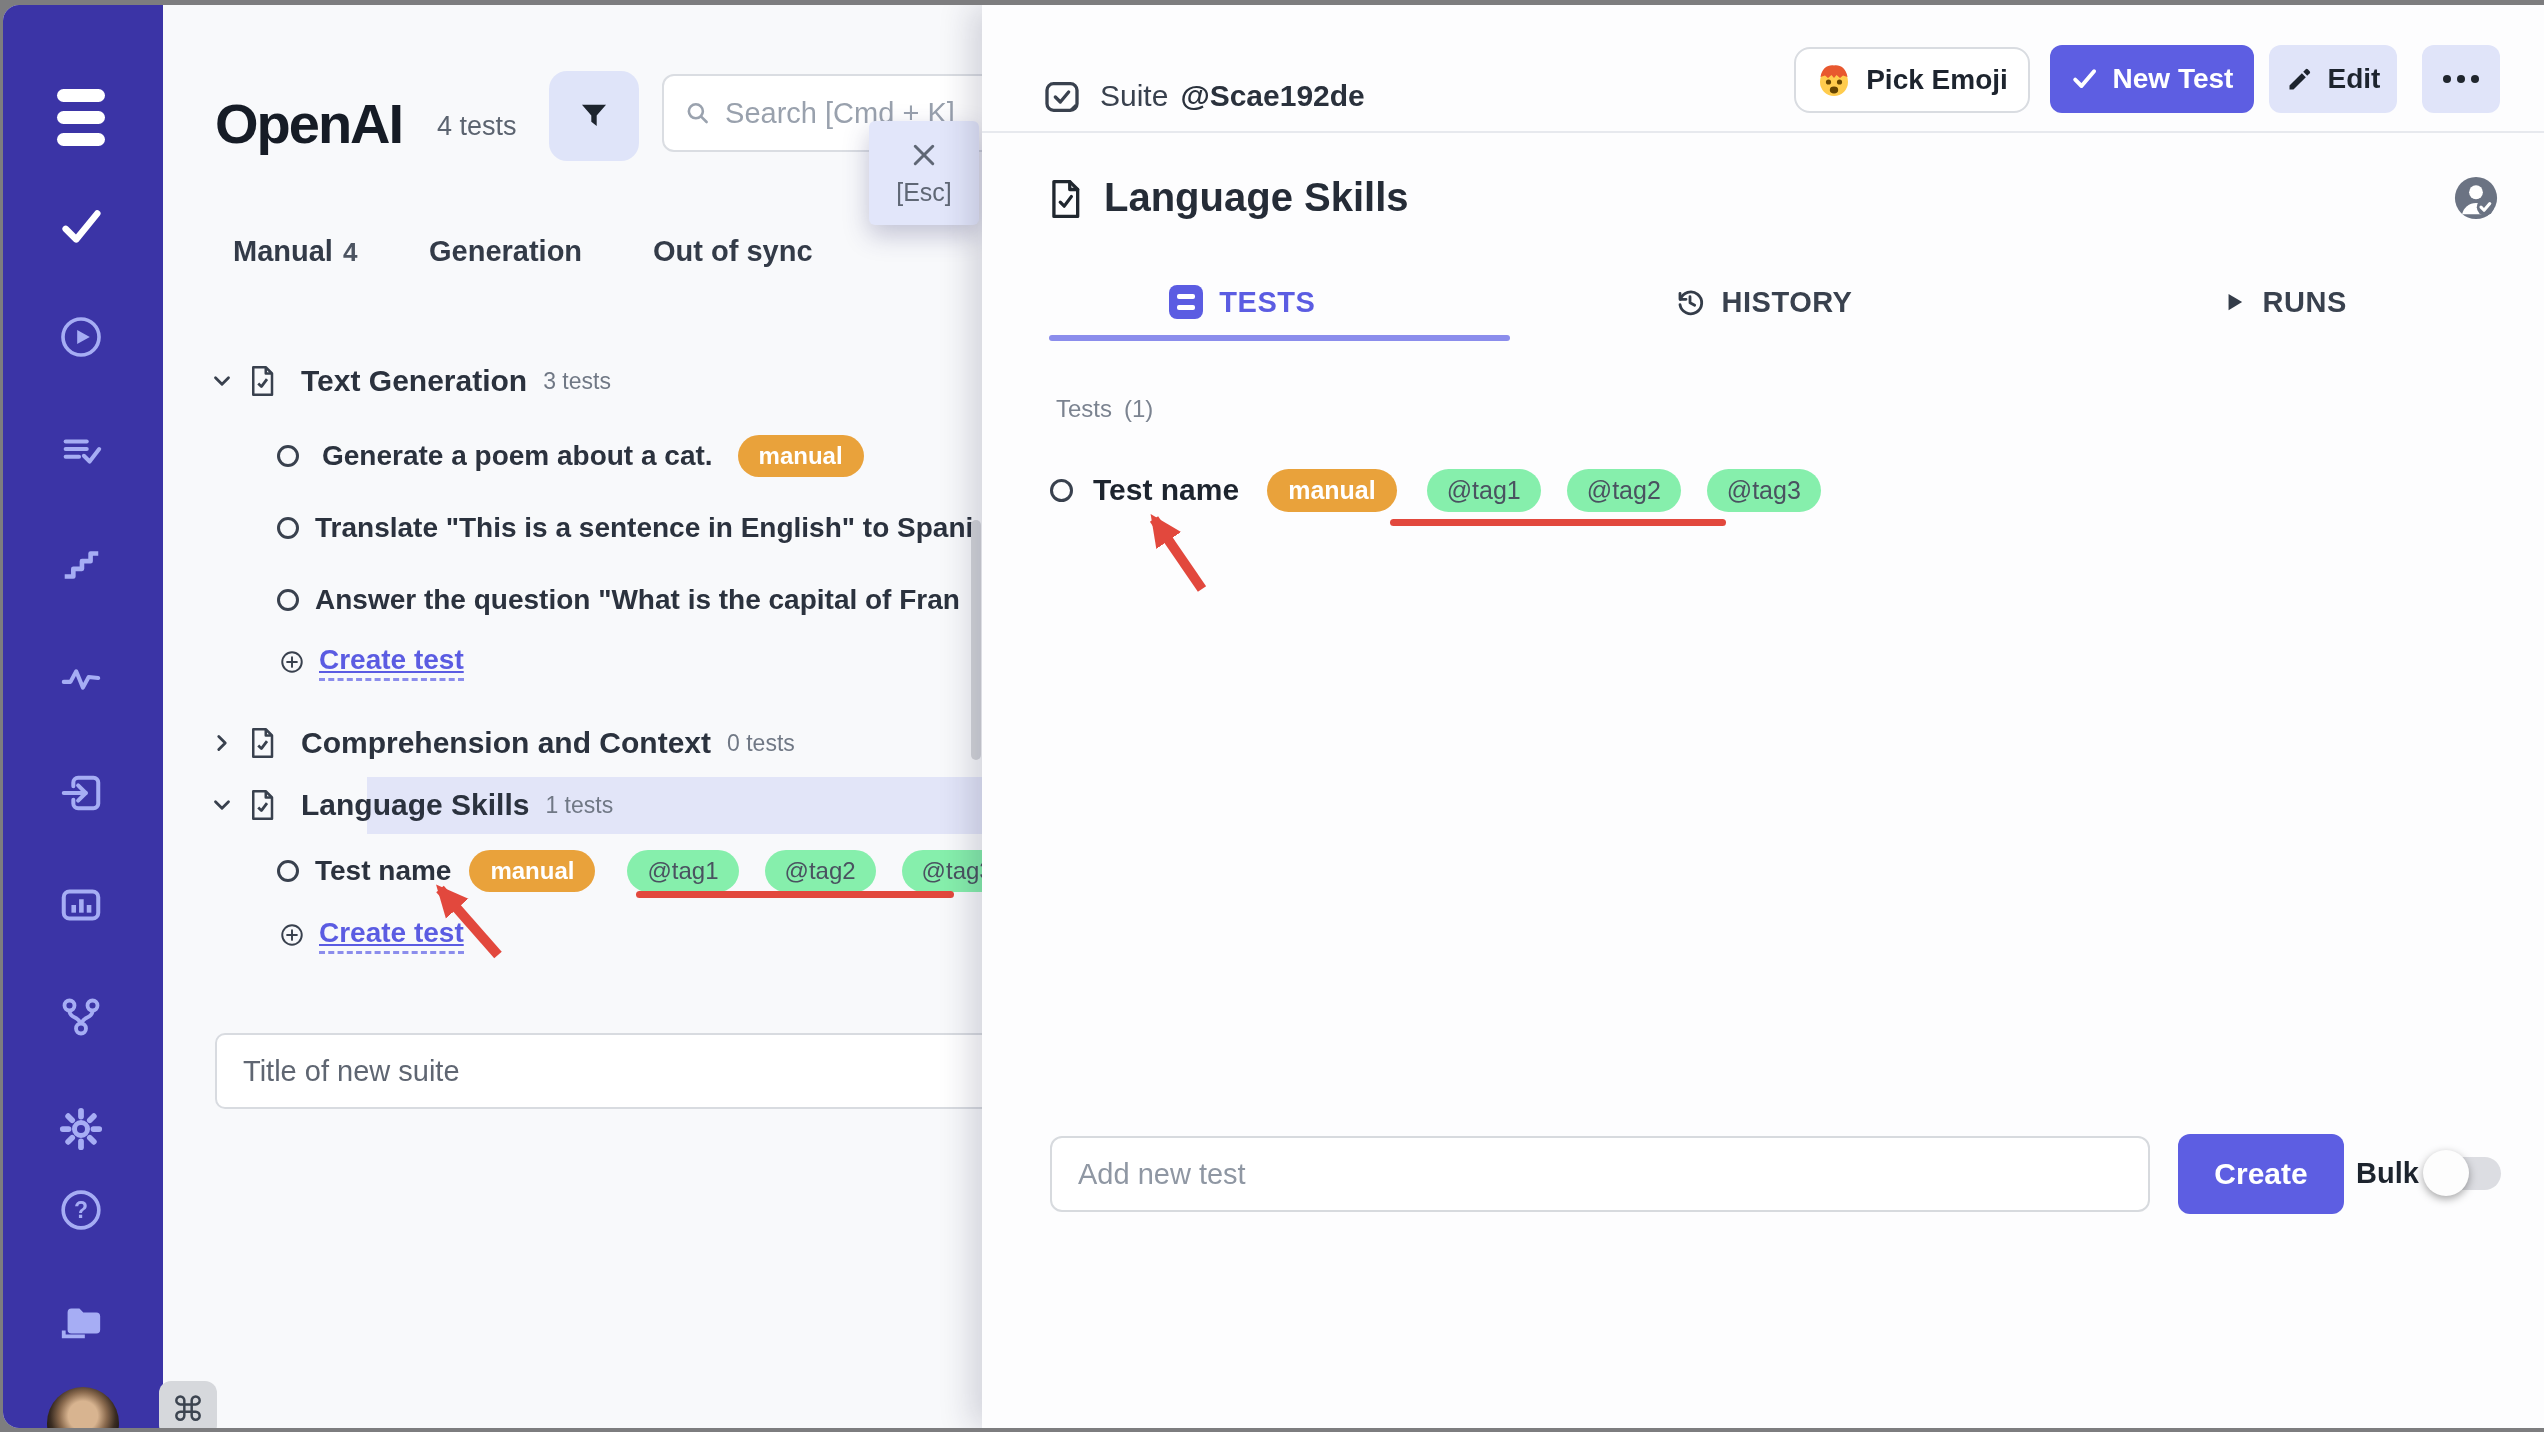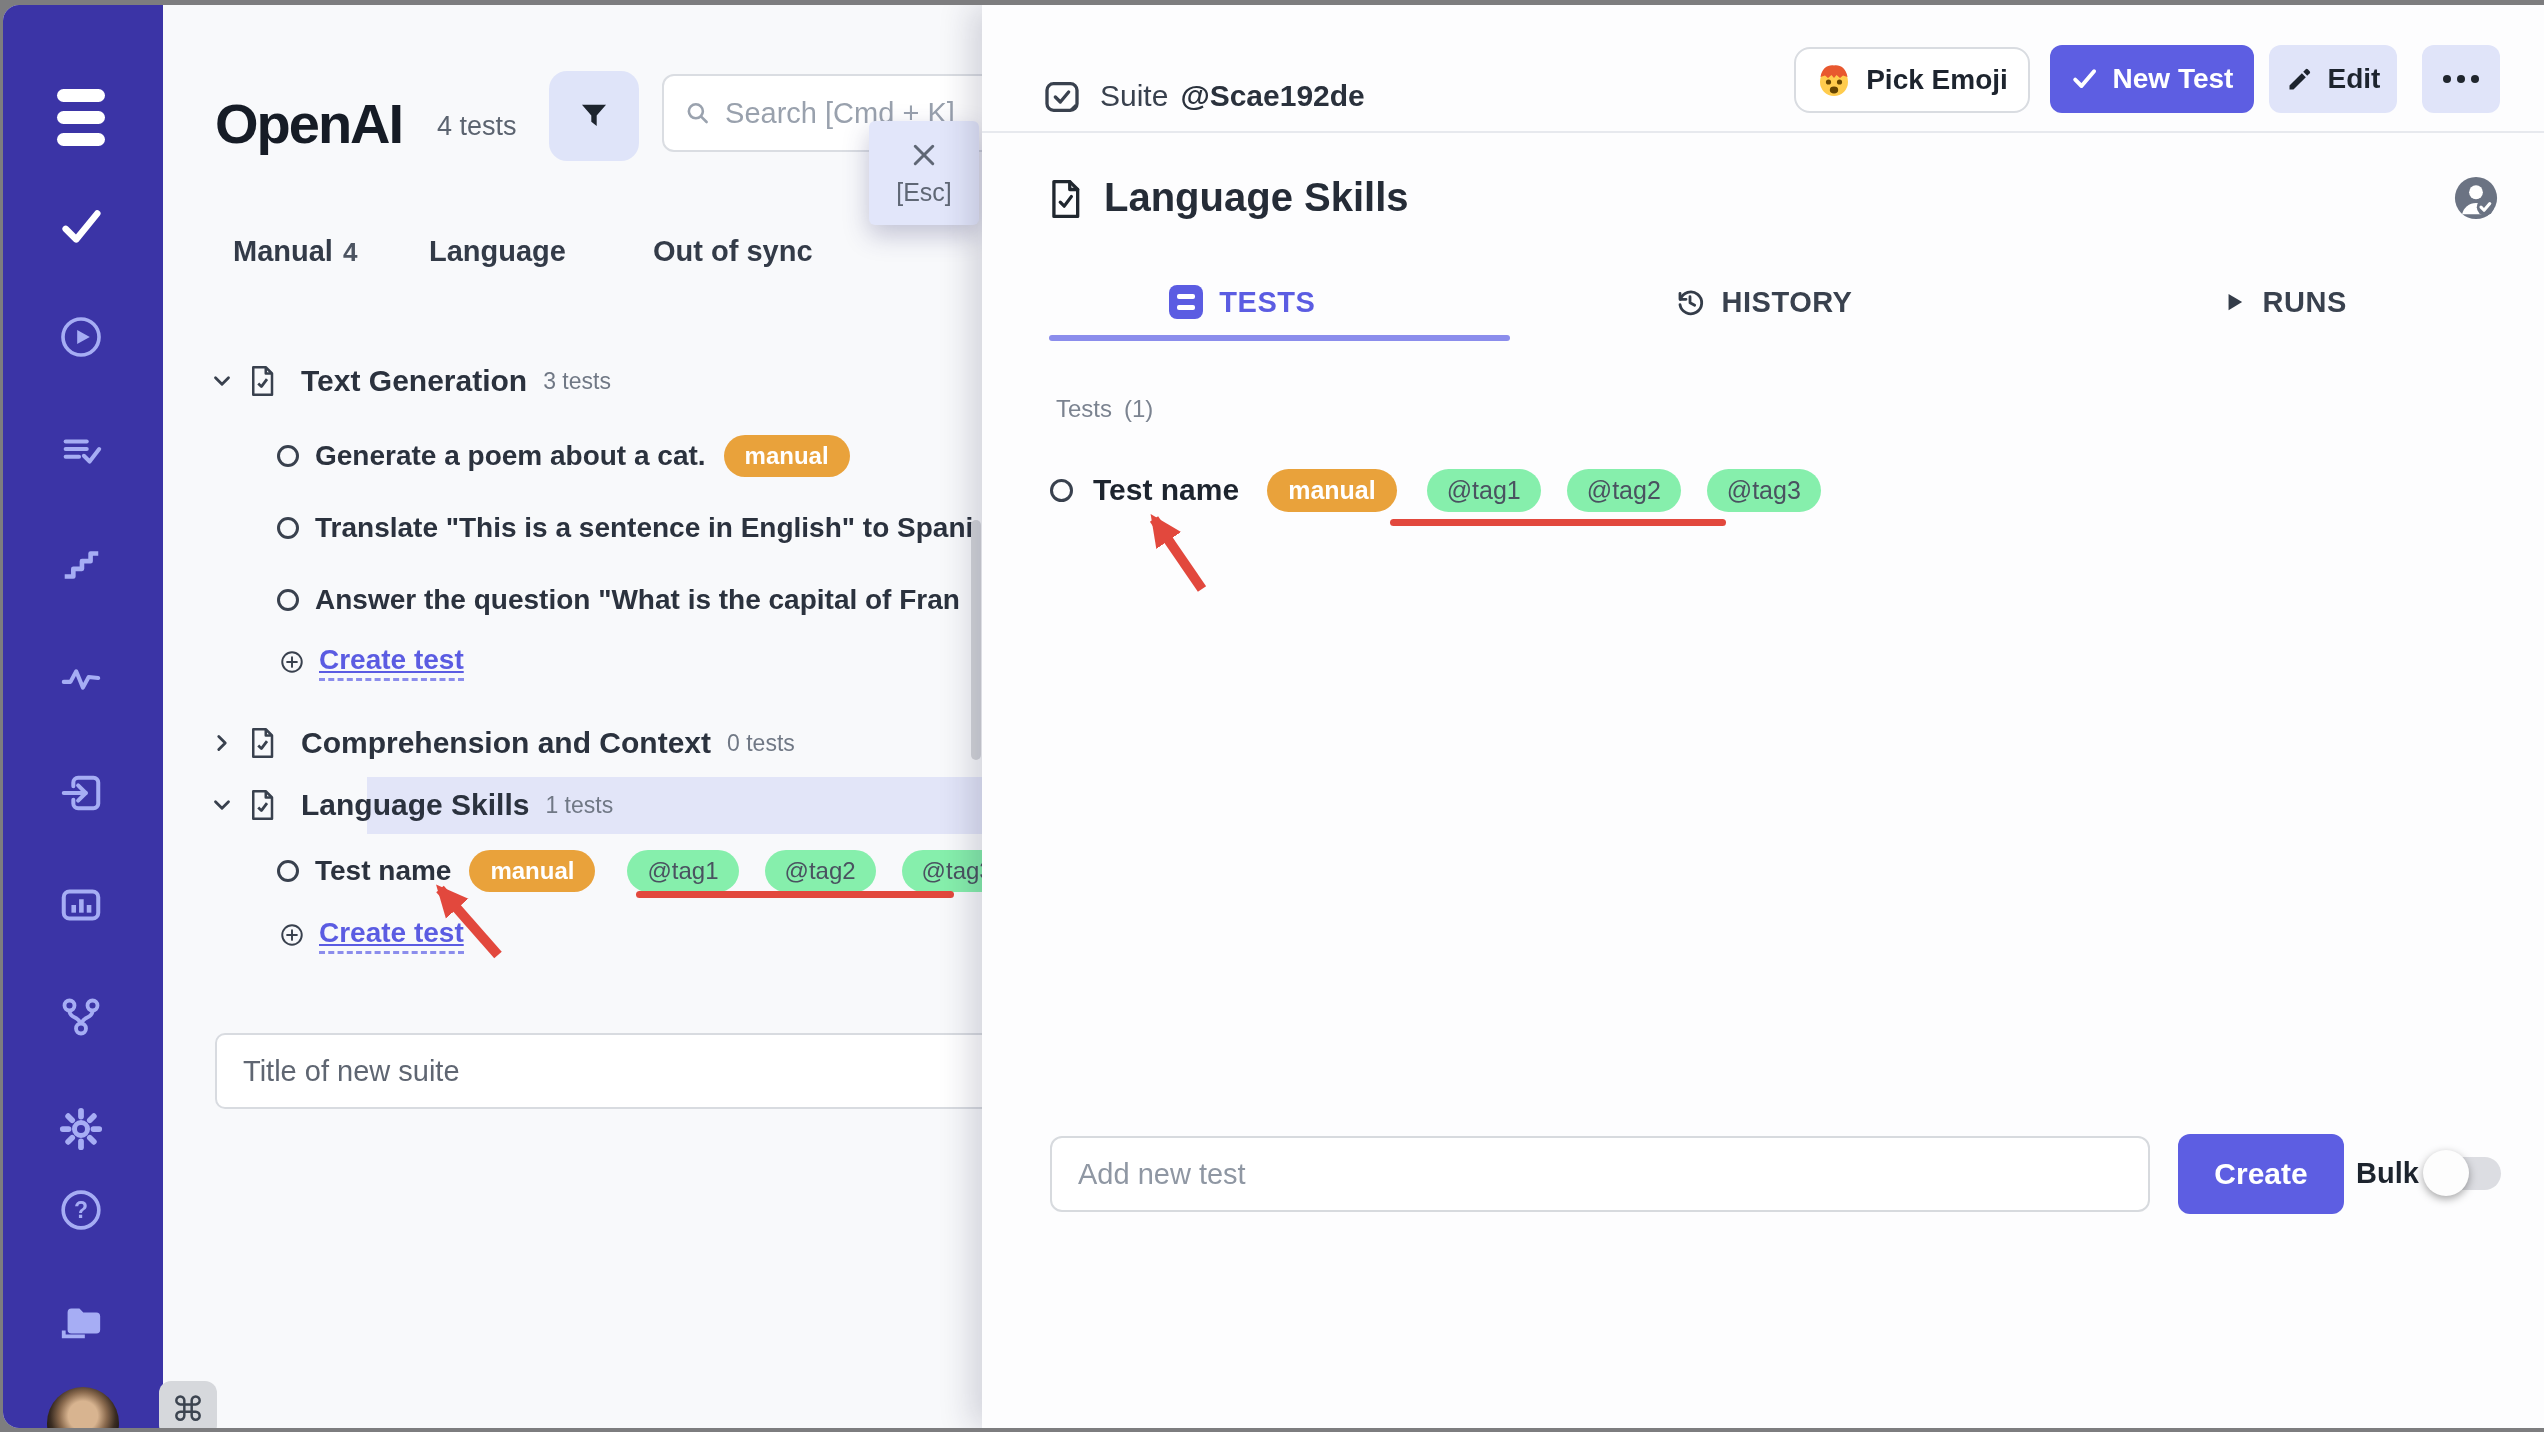--- a/index.html
+++ b/index.html
@@ -196,39 +196,39 @@
       <svg width="30" height="30" viewBox="0 0 24 24" stroke="#5f6775" stroke-width="2.4" stroke-linecap="round">
           <line x1="5" y1="5" x2="19" y2="19"></line>
           <line x1="19" y1="5" x2="5" y2="19"></line>
         </svg>
       <div class="esc-label">[Esc]</div>
     </div>
 
     <div class="ltab" style="left:70px">
       <span>Manual</span><span class="cnt">4</span>
     </div>
-    <div class="ltab" style="left:266px"><span>Language</span></div>
+    <div class="ltab" style="left:266px"><span>Generation</span></div>
     <div class="ltab" style="left:490px"><span>Out of sync</span></div>
 
     <div class="hl-band"></div>
 
     <div class="row" style="left:46px; top:348px;">
       <svg width="26" height="26" viewBox="0 0 24 24" fill="none" stroke="#39414e" stroke-width="2.6" stroke-linecap="round" stroke-linejoin="round">
           <polyline points="6,9 12,15 18,9"></polyline>
         </svg>
       <svg width="30" height="34" viewBox="0 0 24 26" fill="none" stroke="#39414e" stroke-width="2" stroke-linejoin="round" style="margin-left:12px">
           <path d="M5 2 h10 l5 5 v17 h-15 z"></path>
           <path d="M15 2 v5 h5"></path>
           <polyline points="9,15 11.5,17.5 16,11.5" stroke-width="2.2"></polyline>
         </svg>
       <span class="sec-title">Text Generation</span>
       <span class="sec-count">3 tests</span>
     </div>
 
-    <div class="row" style="left:114px; top:423px;">
+    <div class="row" style="left:114px; top:423px;gap:7px;">
       <span class="t-circle"></span>
       <span class="t-name">Generate a poem about a cat.</span>
       <span class="badge-manual">manual</span>
     </div>
     <div class="row" style="left:114px; top:495px;">
       <span class="t-circle"></span>
       <span class="t-name">Translate "This is a sentence in English" to Spani</span>
     </div>
     <div class="row" style="left:114px; top:567px;">
       <span class="t-circle"></span>

